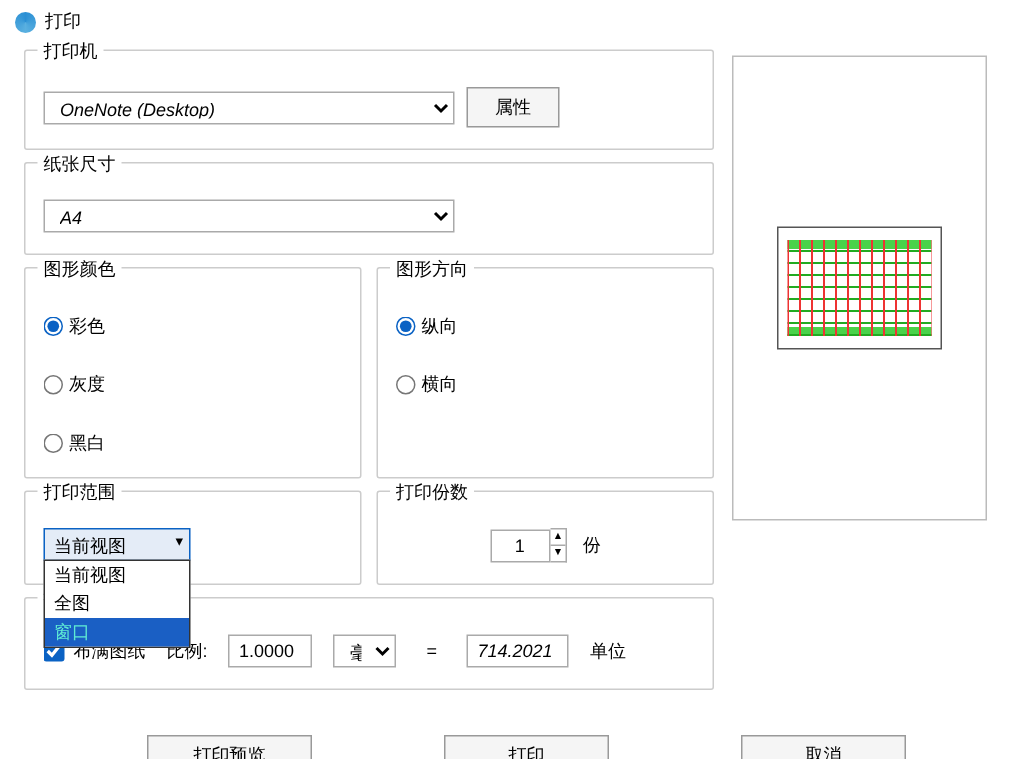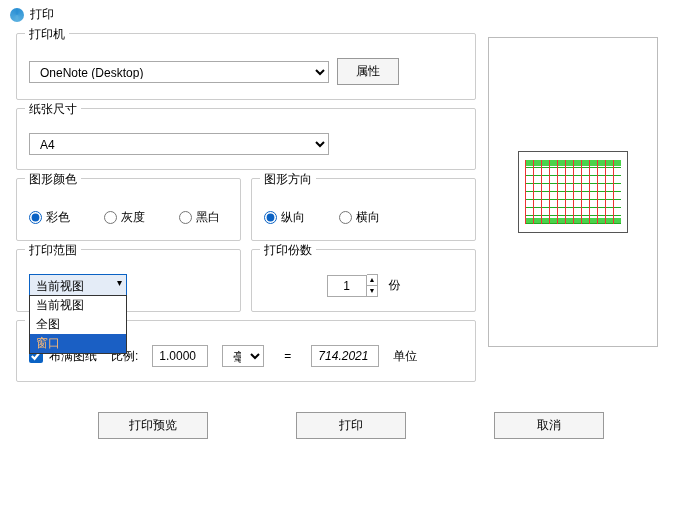--- a/index.html
+++ b/index.html
@@ -6,33 +6,33 @@
 body { background: #fff; width: 674px; height: 506px; overflow: hidden; }
 .titlebar { display: flex; align-items: center; padding: 6px 10px; gap: 6px; }
 .app-icon { width: 14px; height: 14px; background: conic-gradient(#2a8fd4, #5ab0e0, #2a8fd4); border-radius: 50%; }
 .main { padding: 4px 16px 8px 16px; display: flex; gap: 12px; }
 .left { flex: 1; }
 .right { width: 170px; }
 .section { border: 1px solid #ccc; border-radius: 2px; padding: 24px 12px 14px 12px; margin-bottom: 8px; position: relative; }
 .section-label { position: absolute; top: -8px; left: 8px; background: #fff; padding: 0 4px; font-size: 12px; }
 .row { display: flex; align-items: center; gap: 8px; }
 select, input[type=text] { border: 1px solid #aaa; background: #fff; padding: 3px 6px; height: 22px; }
-select.wide { width: 300px; }
+select.wide { width: 274px; font-style: italic; }
 .btn { border: 1px solid #999; background: #f5f5f5; padding: 4px 18px; cursor: pointer; }
 .two-col { display: flex; gap: 10px; }
 .two-col .section { flex: 1; }
-.radio-row { display: flex; gap: 34px; align-items: center; margin-top: 6px; }
+.radio-row { display: flex; gap: 22px; align-items: flex-start; margin-top: 6px; flex-direction: column; }
 .radio { display: flex; align-items: center; gap: 4px; }
 .radio input { accent-color: #0a62c4; }
 .drop-wrap { position: relative; width: 98px; }
 .drop-sel { width: 100%; border: 1px solid #0a62c4; background: #e4ecf7; padding: 3px 18px 3px 6px; height: 22px; position: relative; }
 .drop-sel::after { content: "▾"; position: absolute; right: 4px; top: 2px; font-size: 10px; }
 .drop-list { position: absolute; top: 21px; left: 0; width: 100%; border: 1px solid #333; background: #fff; z-index: 10; }
 .drop-list div { padding: 1px 6px; }
-.drop-list .hl { background: #1a5fc4; color: #fdba74; font-family: Liberation Mono, monospace; }
+.drop-list .hl { background: #1a5fc4; color: #5eead4; font-family: Liberation Mono, monospace; }
 .spin { display: flex; align-items: center; }
 .spin input { width: 40px; text-align: center; }
 .spin .arrows { display: flex; flex-direction: column; border: 1px solid #aaa; border-left: none; }
 .spin .arrows span { font-size: 7px; line-height: 8px; padding: 1px 2px; border-bottom: 1px solid #aaa; cursor: pointer; }
 .spin .arrows span:last-child { border-bottom: none; }
 .chk { display: flex; align-items: center; gap: 6px; }
 .chk input { accent-color: #0a62c4; width: 14px; height: 14px; }
 .preview-box { border: 1px solid #bbb; height: 310px; background: #fff; display: flex; align-items: center; justify-content: center; margin-top: 4px; }
 .preview-inner { width: 110px; height: 82px; border: 1px solid #555; position: relative; background: #fff; }
 .preview-inner::before { content: ""; position: absolute; inset: 8px 6px 8px 6px; background:

